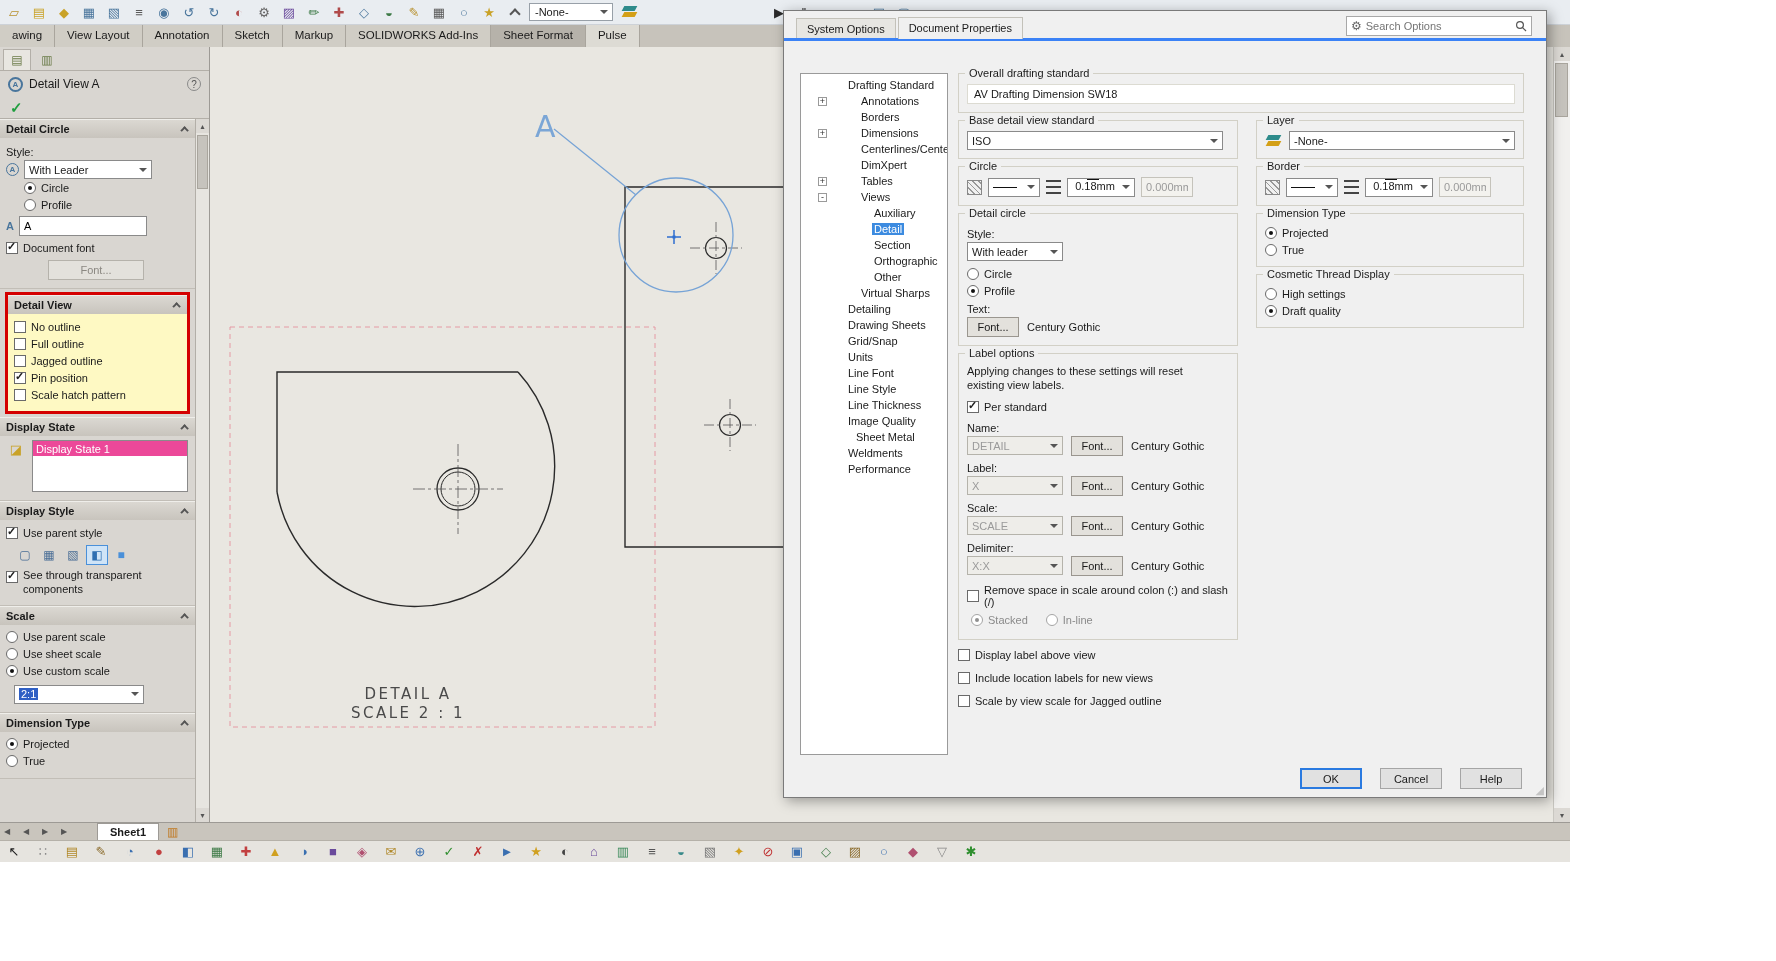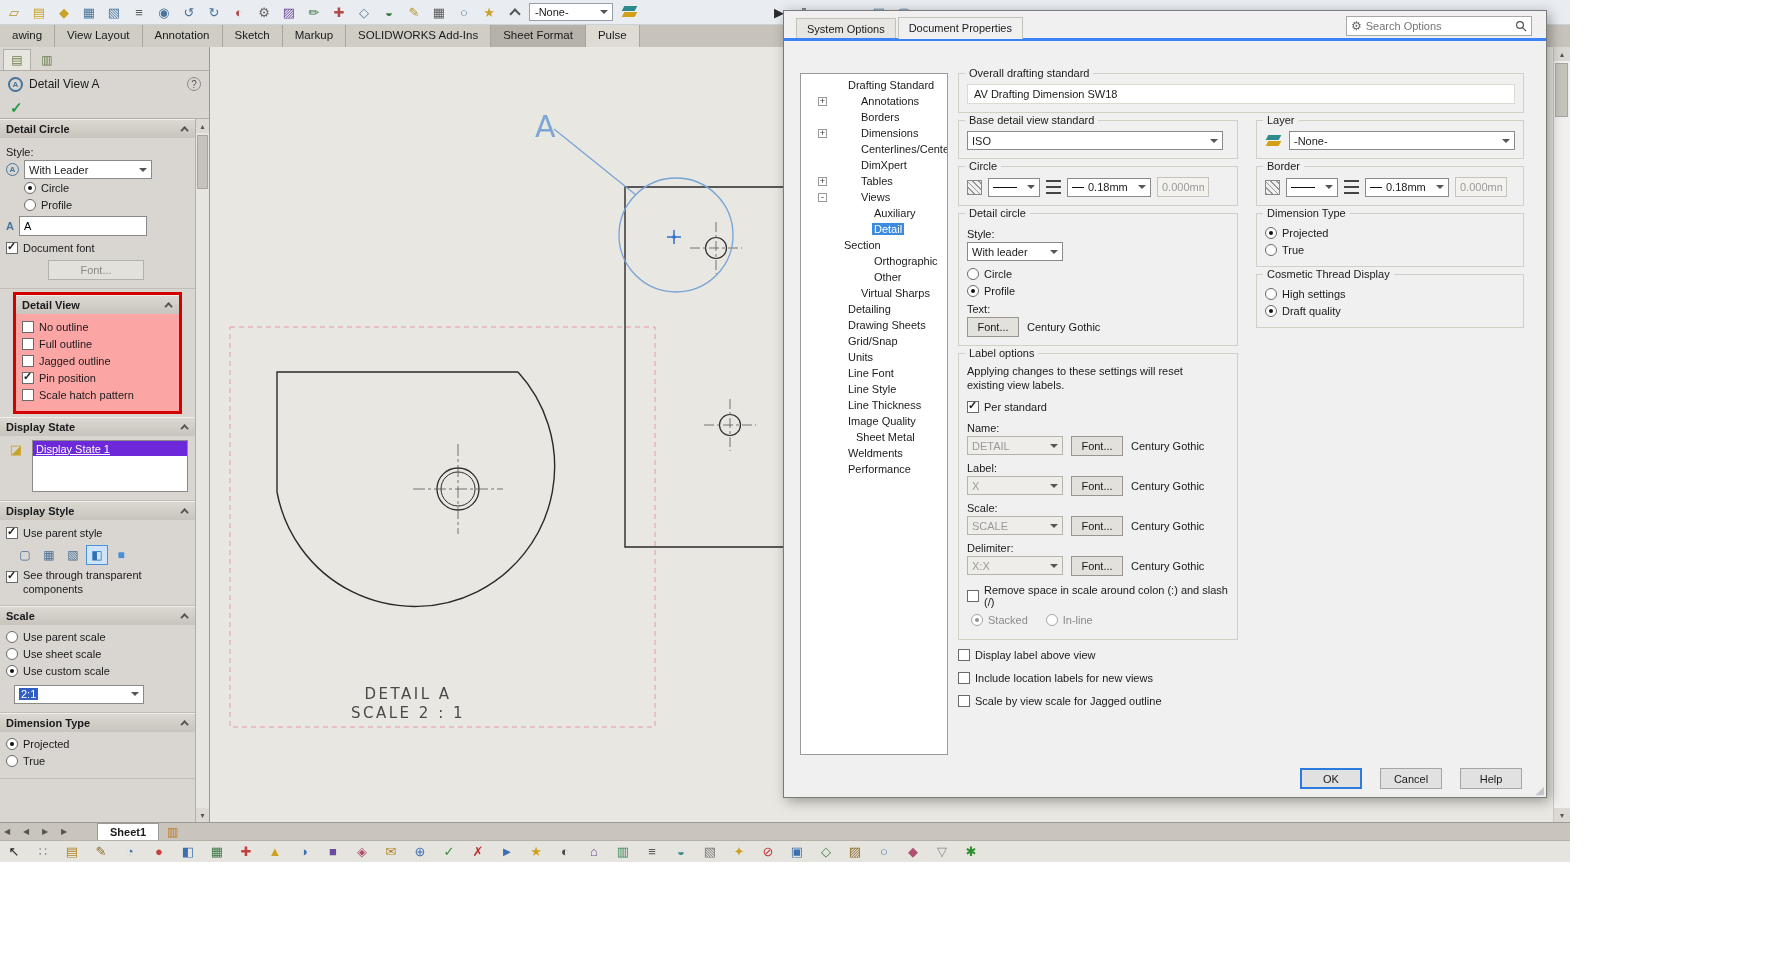--- a/index.html
+++ b/index.html
@@ -65,31 +65,31 @@
   .radio { flex:none; width:12px; height:12px; border:1px solid #6a6a6a; border-radius:50%; background:#fff; position:relative; }
   .row.on .radio::after { content:""; position:absolute; left:3px; top:3px; width:4px; height:4px; border-radius:50%; background:#111; }
   .row.disabled { color:#8a8a8a; }
   .row.disabled .radio { border-color:#a5a5a5; }
   .row.disabled .radio::after { background:#909090; }
   .combo { height:19px; background:#fff; border:1px solid #8a8a8a; display:inline-flex; align-items:center;
     padding:0 16px 0 4px; position:relative; white-space:nowrap; }
   .combo.dis { background:#eeede9; color:#9a9a9a; border-color:#b5b3ab; }
   .txt { height:20px; border:1px solid #8a8a8a; padding:0 4px; font:inherit; background:#fff; }
   .txt.dis { background:#f3f2ee; color:#9a9a9a; border-color:#c5c3bb; }
-  .w52{width:52px;} .w84{width:84px;} .w96{width:96px;} .w128{width:128px;}
+  .w52{width:52px;} .w84{width:68px;flex-direction:column;} .w96{width:96px;} .w128{width:128px;}
   .w130{width:130px;} .w256{width:256px;} .wfull{flex:1;}
   .btn { height:20px; padding:0 10px; background:#e3e1dc; border:1px solid #9a968f; display:inline-flex;
     align-items:center; justify-content:center; }
   .btn.disabled { color:#8b8882; border-color:#b5b2ab; }
   .btn.w96 { width:96px; margin:4px 0 0 42px; }
   .btn.w52 { width:52px; padding:0; }
-  .red-box { outline:3px solid #d40000; outline-offset:0; margin:6px 16px; background:#fca5a5; position:relative; z-index:2; }
+  .red-box { outline:3px solid #d40000; outline-offset:0; margin:6px 8px; background:#fef9c3; position:relative; z-index:2; }
   .listbox { background:#fff; border:1px solid #8a8a8a; width:156px; height:52px; overflow:hidden; }
   .li { height:15px; padding:0 3px; display:flex; align-items:center; }
-  .li.on { background:#6d28d9; color:#fff;text-decoration:underline; }
+  .li.on { background:#ec4899; color:#fff; }
   .dsico { color:#c9a227; font-size:13px; }
   .ds-btns { display:flex; gap:2px; margin:4px 0 2px 8px; }
   .ds-btn { width:22px; height:20px; border:1px solid transparent; display:flex; align-items:center;
     justify-content:center; font-size:12px; }
   .ds-btn.on { border-color:#4a90d9; background:#cfe4f7; }
   .wrap2 { max-width:150px; line-height:1.25; }
   .sel-text { background:#2f5fc4; color:#fff; padding:0 2px; }
   .pm-scroll { position:absolute; right:0; top:72px; bottom:0; width:14px; background:#e7e5e0; border-left:1px solid #b3afa8; }
   .sarrow { position:absolute; left:0; width:13px; height:14px; display:flex; align-items:center;
     justify-content:center; font-size:8px; color:#555; background:#dcd9d4; }
@@ -558,21 +558,21 @@
           <span class="tl">Views</span>
         </div>
         <div class="tree-item" style="padding-left: 30px;">
           <span class="tw"></span>
           <span class="tl">Auxiliary</span>
         </div>
         <div class="tree-item on" style="padding-left: 30px;">
           <span class="tw"></span>
           <span class="tl">Detail</span>
         </div>
-        <div class="tree-item" style="">
+        <div class="tree-item" style="padding-left: 30px;">
           <span class="tw"></span>
           <span class="tl">Section</span>
         </div>
         <div class="tree-item" style="padding-left: 30px;">
           <span class="tw"></span>
           <span class="tl">Orthographic</span>
         </div>
         <div class="tree-item" style="padding-left: 30px;">
           <span class="tw"></span>
           <span class="tl">Other</span>

